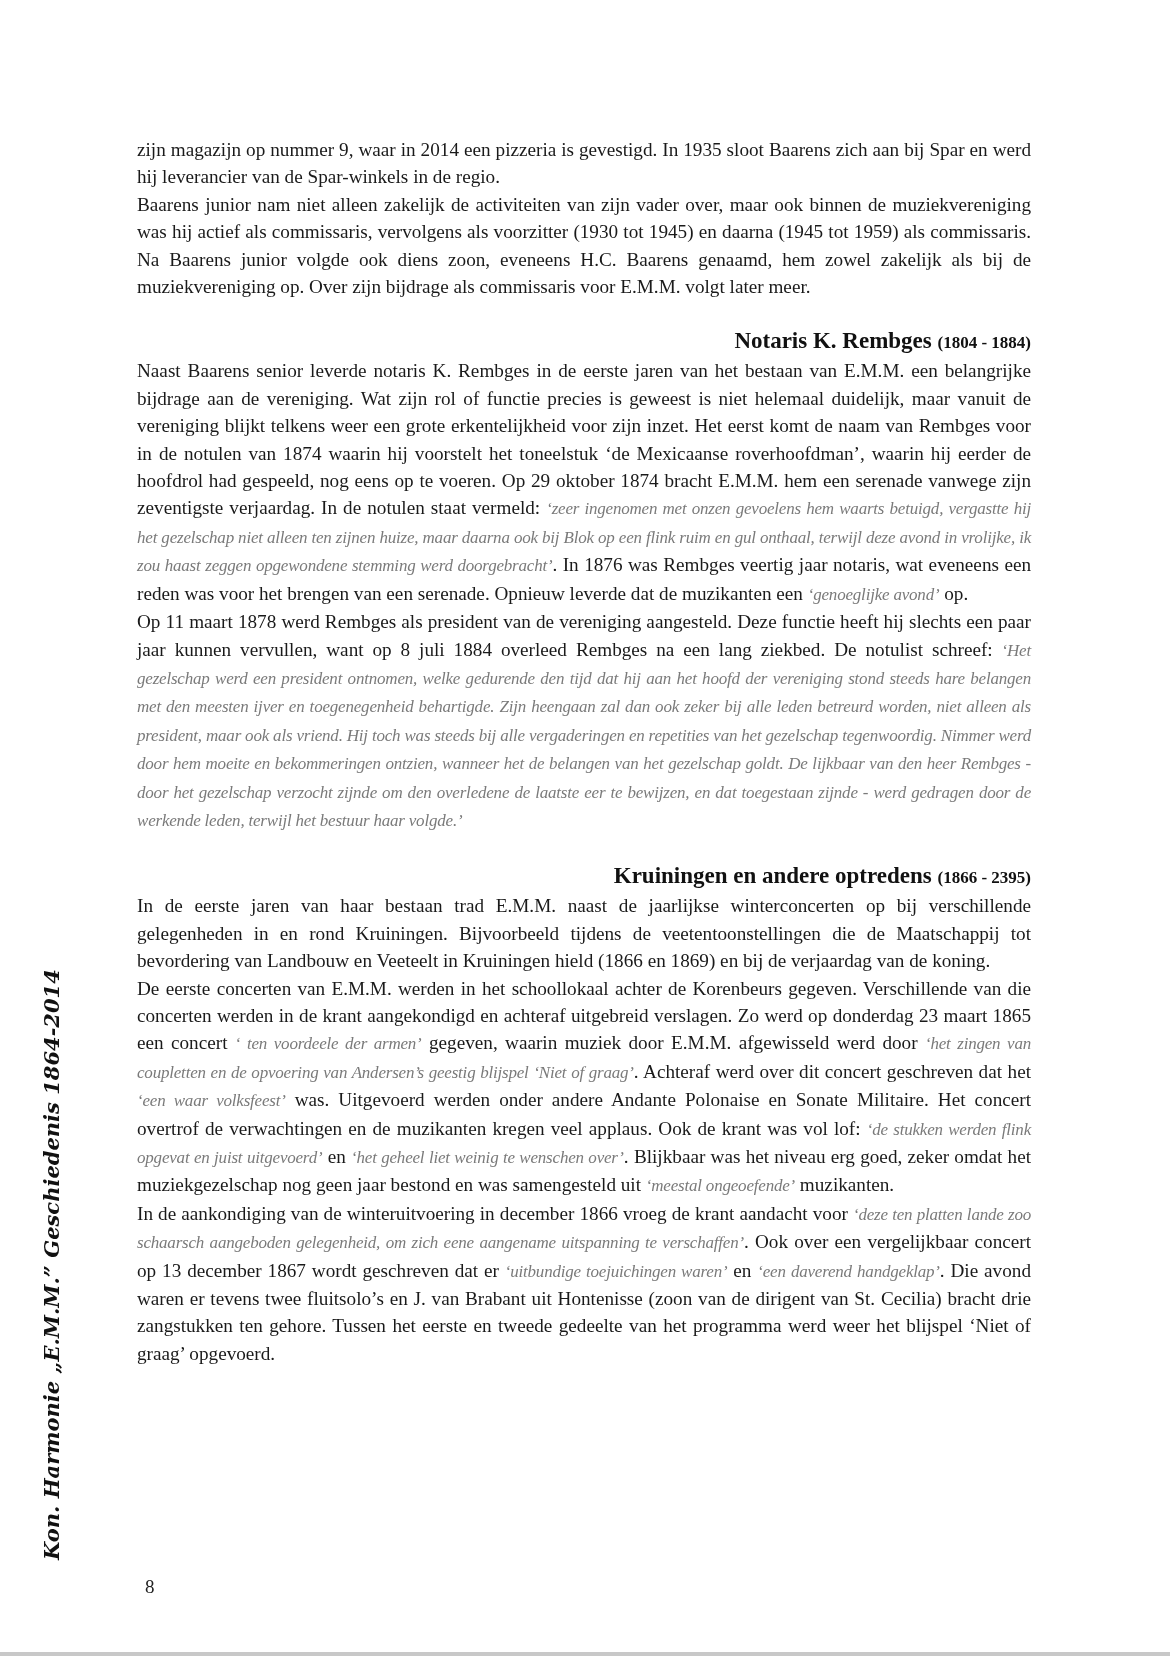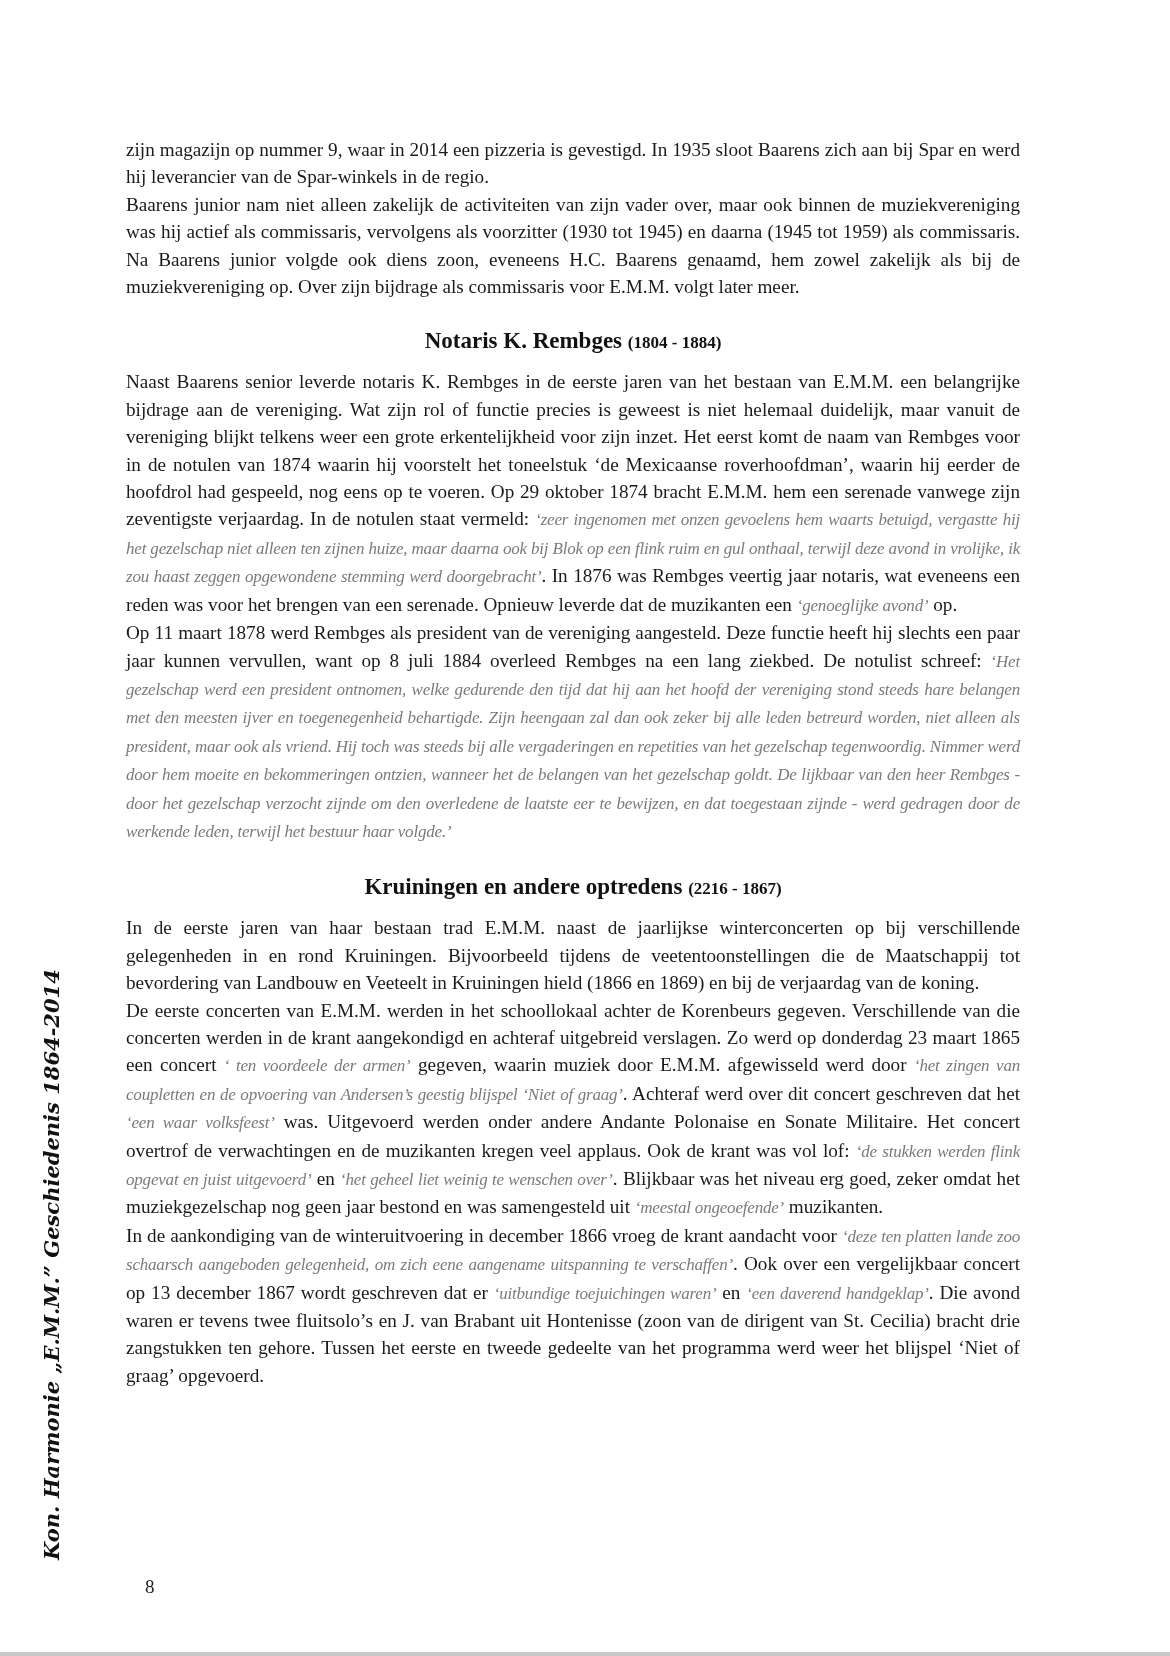--- a/index.html
+++ b/index.html
@@ -4,30 +4,30 @@
   <style>
     html, body { margin: 0; padding: 0; background: #ffffff; }
     body { width: 1170px; height: 1656px; position: relative; overflow: hidden; }
     .page {
       position: absolute; left: 0; top: 0; width: 1170px; height: 1652px; background: #fff;
     }
     .bottom-rule {
       position: absolute; left: 0; top: 1652px; width: 1170px; height: 4px; background: #c8c8c8;
     }
     .content {
-      position: absolute; left: 126px; top: 136px; width: 894px;
+      position: absolute; left: 137px; top: 136px; width: 894px;
       font-family: "Liberation Serif", "DejaVu Serif", serif;
       font-size: 19.2px; line-height: 27.4px; color: #1a1a1a;
       text-align: justify;
     }
     .content p { margin: 0; }
     .q { font-style: italic; color: #7a7a7a; font-size: 17px; letter-spacing: -0.2px; }
     h2 {
       font-family: "Liberation Serif", "DejaVu Serif", serif;
-      font-weight: bold; font-size: 23px; line-height: 28px; margin: 11px; color: #111; text-align: center;
+      font-weight: bold; font-size: 23px; line-height: 28px; margin: 0; color: #111; text-align: right;
     }
     h2 .yrs { font-size: 17px; }
     .sec1 { margin-top: 0; }
     .sec2 { margin-top: 27px; }
     .sec3 { margin-top: 28px; }
     .sidebar {
       position: absolute; left: 30px; top: 1560px; width: 600px; height: 44px;
       transform-origin: 0 0; transform: rotate(-90deg);
       font-family: "DejaVu Serif", serif; font-style: italic; font-weight: bold;
       font-size: 21px; line-height: 44px; color: #111; white-space: nowrap;
@@ -50,21 +50,21 @@
       <p>Baarens junior nam niet alleen zakelijk de activiteiten van zijn vader over, maar ook binnen de muziekvereniging was hij actief als commissaris, vervolgens als voorzitter (1930 tot 1945) en daarna (1945 tot 1959) als commissaris. Na Baarens junior volgde ook diens zoon, eveneens H.C. Baarens genaamd, hem zowel zakelijk als bij de muziekvereniging op. Over zijn bijdrage als commissaris voor E.M.M. volgt later meer.</p>
     </div>
 
     <div class="sec2">
       <h2><span>Notaris K. Rembges</span> <span class="yrs">(1804 - 1884)</span></h2>
       <p><span>Naast Baarens senior leverde notaris K. Rembges in de eerste jaren van het bestaan van E.M.M. een belangrijke bijdrage aan de vereniging. Wat zijn rol of functie precies is geweest is niet helemaal duidelijk, maar vanuit de vereniging blijkt telkens weer een grote erkentelijkheid voor zijn inzet. Het eerst komt de naam van Rembges voor in de notulen van 1874 waarin hij voorstelt het toneelstuk ‘de Mexicaanse roverhoofdman’, waarin hij eerder de hoofdrol had gespeeld, nog eens op te voeren.  Op 29 oktober 1874 bracht E.M.M. hem een serenade vanwege zijn zeventigste verjaardag. In de notulen staat vermeld: </span><span class="q">‘zeer ingenomen met onzen gevoelens hem waarts betuigd, vergastte hij het gezelschap niet alleen ten zijnen huize, maar daarna ook bij Blok op een flink ruim en gul onthaal, terwijl deze avond in vrolijke, ik zou haast zeggen opgewondene stemming werd doorgebracht’</span><span>. In 1876 was Rembges veertig jaar notaris, wat eveneens een reden was voor het brengen van een serenade. Opnieuw leverde dat de muzikanten een </span><span class="q">‘genoeglijke avond’</span><span> op.</span></p>
       <p><span>Op 11 maart 1878 werd Rembges als president van de vereniging aangesteld. Deze functie heeft hij slechts een paar jaar kunnen vervullen, want op 8 juli 1884 overleed Rembges na een lang ziekbed. De notulist schreef: </span><span class="q">‘Het gezelschap werd een president ontnomen, welke gedurende den tijd dat hij aan het hoofd der vereniging stond steeds hare belangen met den meesten ijver en toegenegenheid behartigde. Zijn heengaan zal dan ook zeker bij alle leden betreurd worden, niet alleen als president, maar ook als vriend. Hij toch was steeds bij alle vergaderingen en repetities van het gezelschap tegenwoordig. Nimmer werd door hem moeite en bekommeringen ontzien, wanneer het de belangen van het gezelschap goldt. De lijkbaar van den heer Rembges - door het gezelschap verzocht zijnde om den overledene de laatste eer te bewijzen, en dat toegestaan zijnde - werd gedragen door de werkende leden, terwijl het bestuur haar volgde.’</span></p>
     </div>
 
     <div class="sec3">
-      <h2><span>Kruiningen en andere optredens</span> <span class="yrs">(2216 - 1867)</span></h2>
+      <h2><span>Kruiningen en andere optredens</span> <span class="yrs">(1866 - 2395)</span></h2>
       <p>In de eerste jaren van haar bestaan trad E.M.M. naast de jaarlijkse winterconcerten op bij verschillende gelegenheden in en rond Kruiningen. Bijvoorbeeld tijdens de veetentoonstellingen die de Maatschappij tot bevordering van Landbouw en Veeteelt in Kruiningen hield (1866 en 1869) en bij de verjaardag van de koning.</p>
       <p><span>De eerste concerten van E.M.M. werden in het schoollokaal achter de Korenbeurs gegeven. Verschillende van die concerten werden in de krant aangekondigd en achteraf uitgebreid verslagen. Zo werd op donderdag 23 maart 1865 een concert </span><span class="q">‘ ten voordeele der armen’</span><span> gegeven, waarin muziek door E.M.M. afgewisseld werd door </span><span class="q">‘het zingen van coupletten en de opvoering van  Andersen’s geestig blijspel ‘Niet of graag’</span><span>. Achteraf werd over dit concert geschreven dat het </span><span class="q">‘een waar volksfeest’</span><span> was. Uitgevoerd werden onder andere Andante Polonaise en Sonate Militaire. Het concert overtrof de verwachtingen en de muzikanten kregen veel applaus. Ook de krant was vol lof: </span><span class="q">‘de stukken werden flink opgevat en juist uitgevoerd’</span><span>  en  </span><span class="q">‘het geheel liet weinig te wenschen over’</span><span>. Blijkbaar was het niveau erg goed, zeker omdat het muziekgezelschap nog geen jaar bestond en was samengesteld uit </span><span class="q">‘meestal ongeoefende’</span><span> muzikanten.</span></p>
       <p><span>In de aankondiging van de winteruitvoering in december 1866 vroeg de krant aandacht voor </span><span class="q">‘deze ten platten lande zoo schaarsch aangeboden gelegenheid, om zich eene aangename uitspanning te verschaffen’</span><span>. Ook over een vergelijkbaar concert op 13 december 1867 wordt geschreven dat er </span><span class="q">‘uitbundige toejuichingen waren’</span><span> en </span><span class="q">‘een daverend handgeklap’</span><span>.  Die avond waren er tevens twee fluitsolo’s en J. van Brabant uit Hontenisse (zoon van de dirigent van St. Cecilia) bracht drie zangstukken ten gehore. Tussen het eerste en tweede gedeelte van het programma werd weer het blijspel ‘Niet of graag’ opgevoerd.</span></p>
     </div>
   </div>
 
   <div class="page-number">8</div>
 </div>
 <div class="bottom-rule"></div>
 

